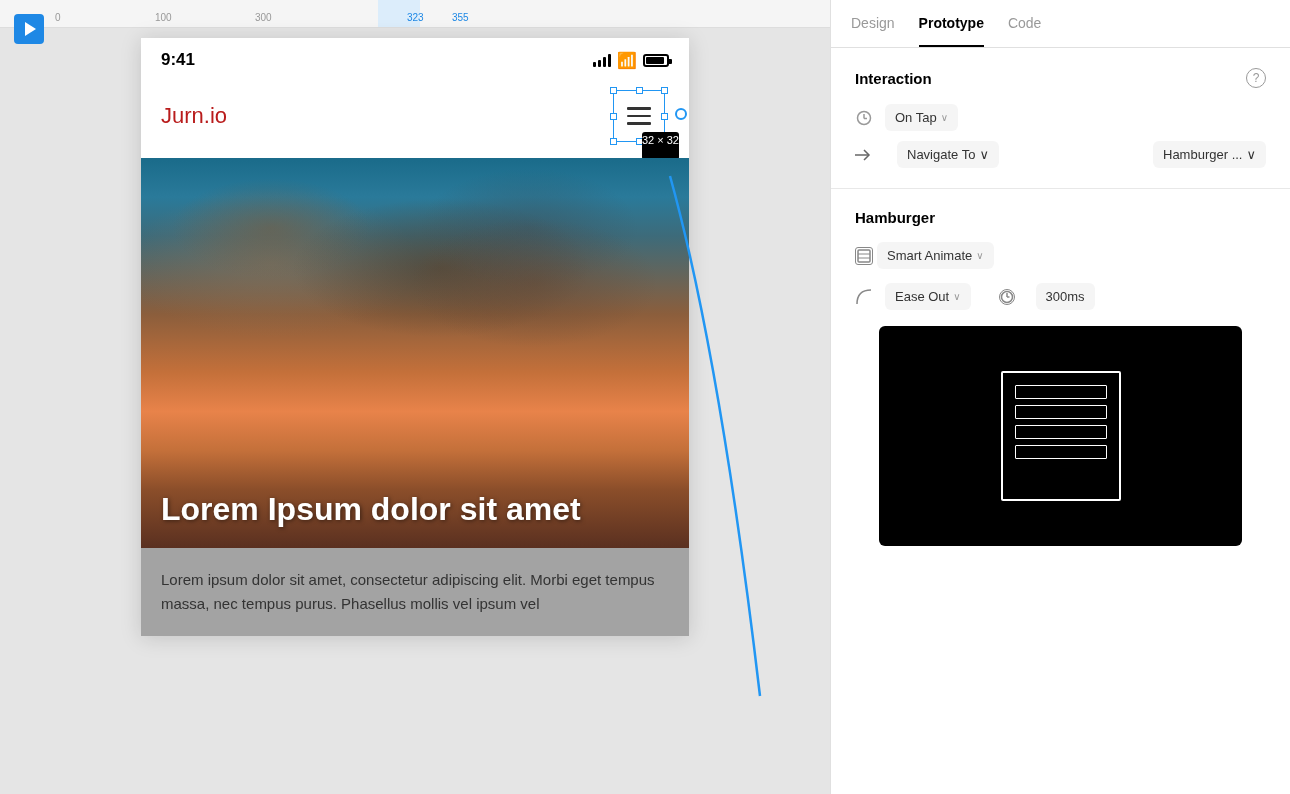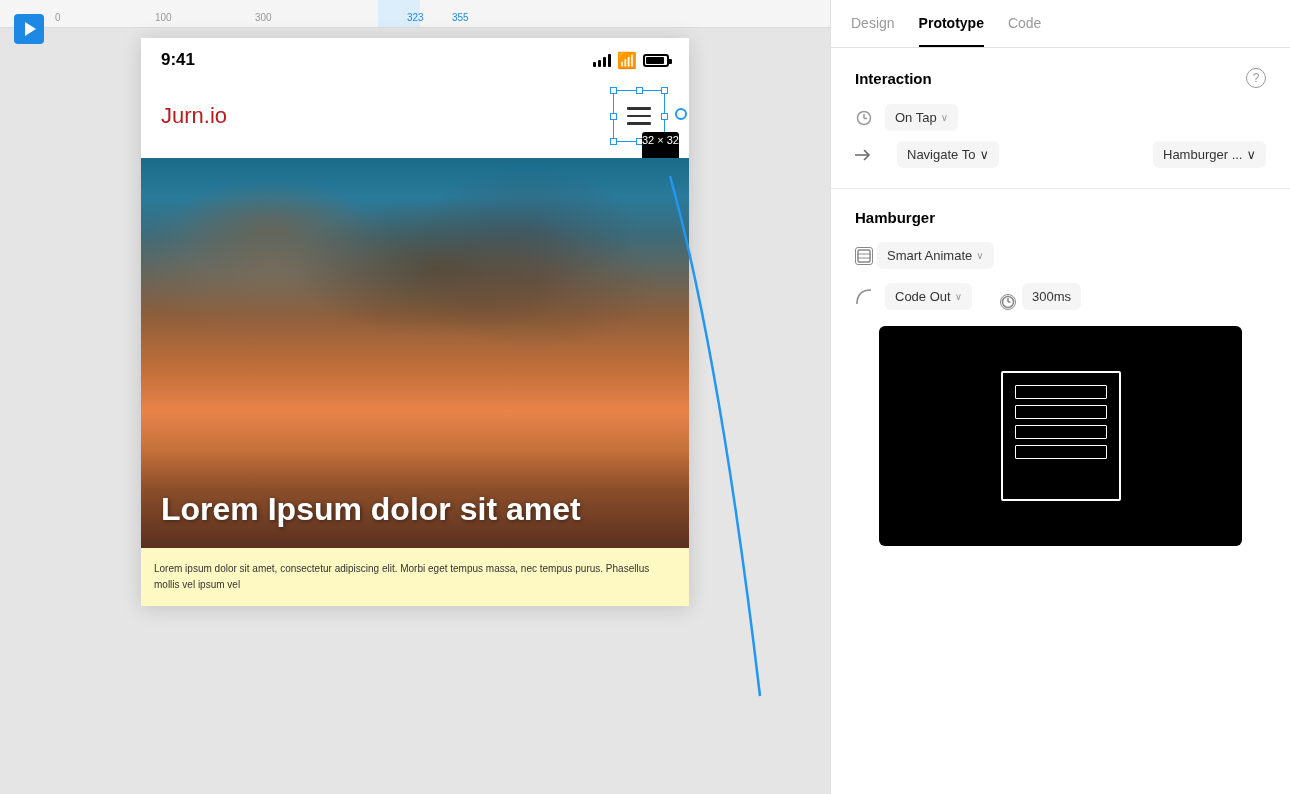--- a/index.html
+++ b/index.html
@@ -235,23 +235,23 @@
       font-size: 32px;
       font-weight: 700;
       color: #fff;
       text-shadow: 1px 1px 4px rgba(0,0,0,0.5);
       position: relative;
       z-index: 1;
     }
 
     
     .body-text {
-      padding: 13px;
-      background: #fef9c3;
-      font-size: 10px;
+      padding: 20px;
+      background: #a3a3a3;
+      font-size: 15px;
       line-height: 1.6;
       color: #333;
     }
 
     
     .connection-line {
       position: absolute;
       top: 0;
       left: 0;
       width: 100%;
@@ -642,25 +642,25 @@
       </button>
     </div>
 
     <div class="ease-row">
       <div class="ease-curve-icon">
         <svg width="18" height="18" viewBox="0 0 18 18">
           <path d="M 2 16 Q 2 2 16 2" stroke="#888" stroke-width="1.5" fill="none"></path>
         </svg>
       </div>
       <button class="dropdown-btn">
-        <span>Code Out</span>
+        <span>Ease Out</span>
         <span class="chevron">∨</span>
       </button>
 
-      <div style="display:flex; align-items:flex-end; gap:6px; margin-left:16px;">
+      <div style="display:flex; align-items:center; gap:21px; margin-left:16px;">
         <div class="timing-icon">
           <svg width="14" height="14" viewBox="0 0 14 14">
             <circle cx="7" cy="7" r="5.5" stroke="#888" stroke-width="1.5" fill="none"></circle>
             <line x1="7" y1="3" x2="7" y2="7" stroke="#888" stroke-width="1.5"></line>
             <line x1="7" y1="7" x2="9.5" y2="7" stroke="#888" stroke-width="1.5"></line>
           </svg>
         </div>
         <button class="ms-btn">300ms</button>
       </div>
     </div>

